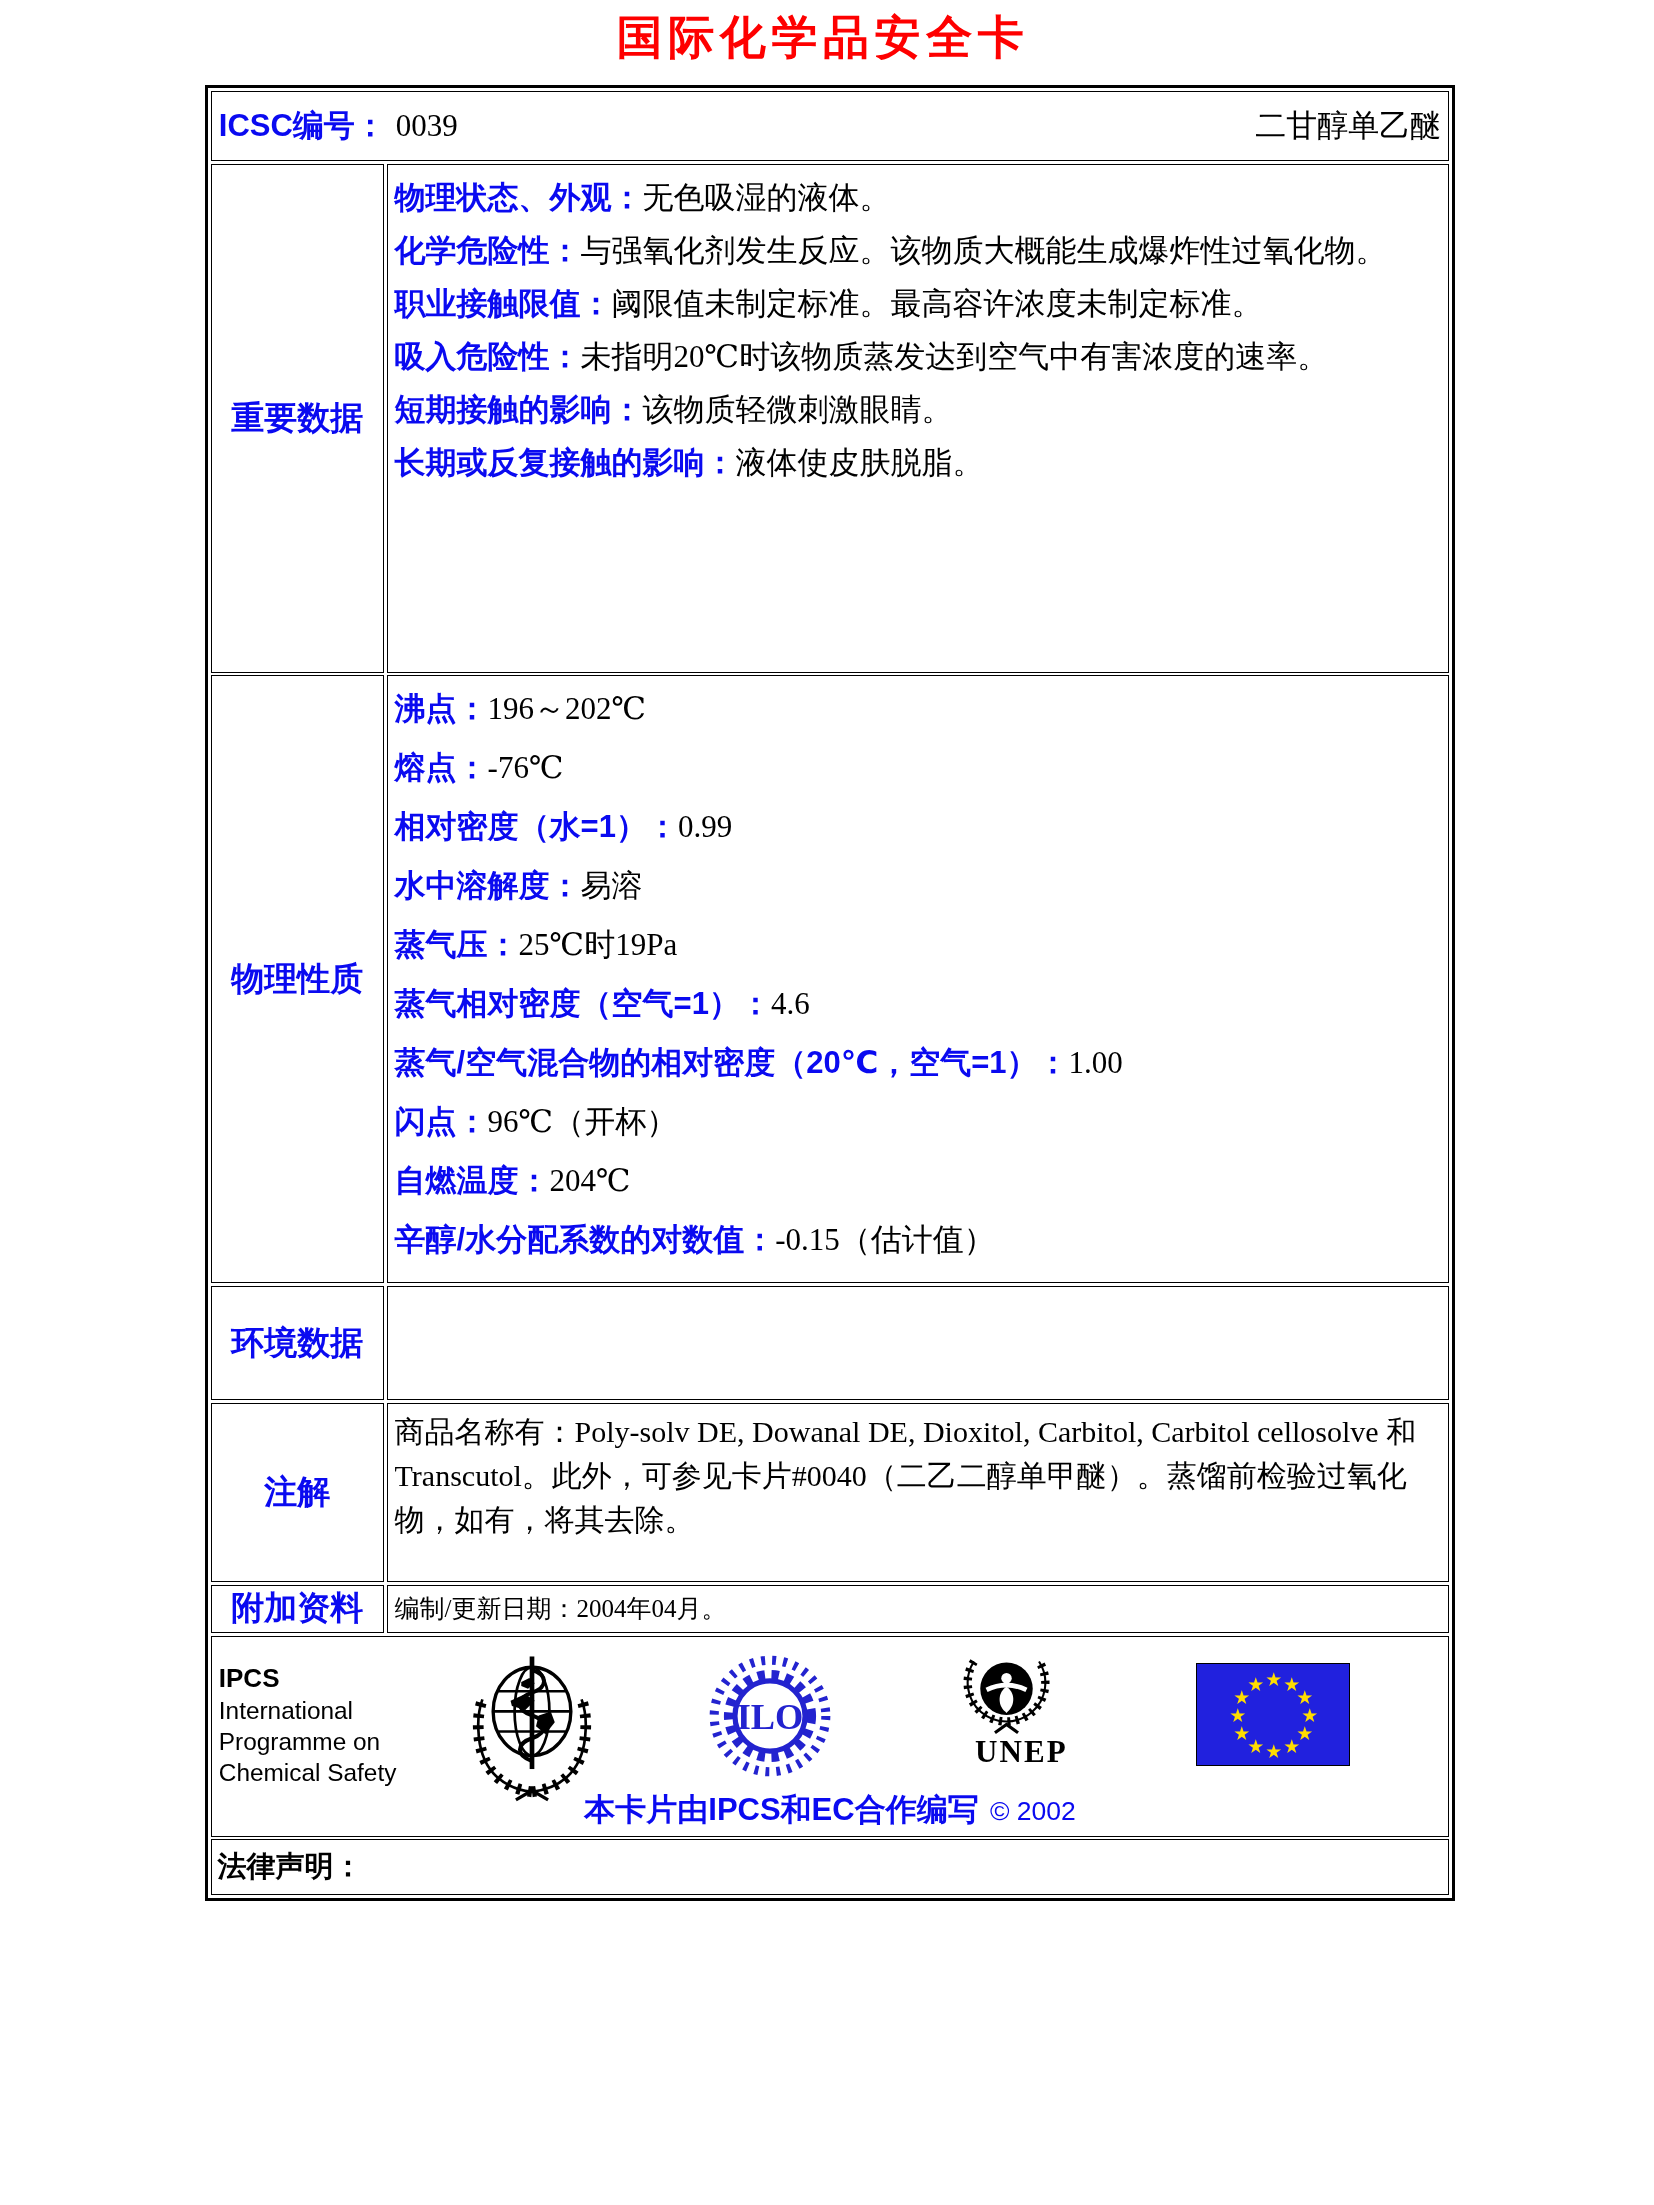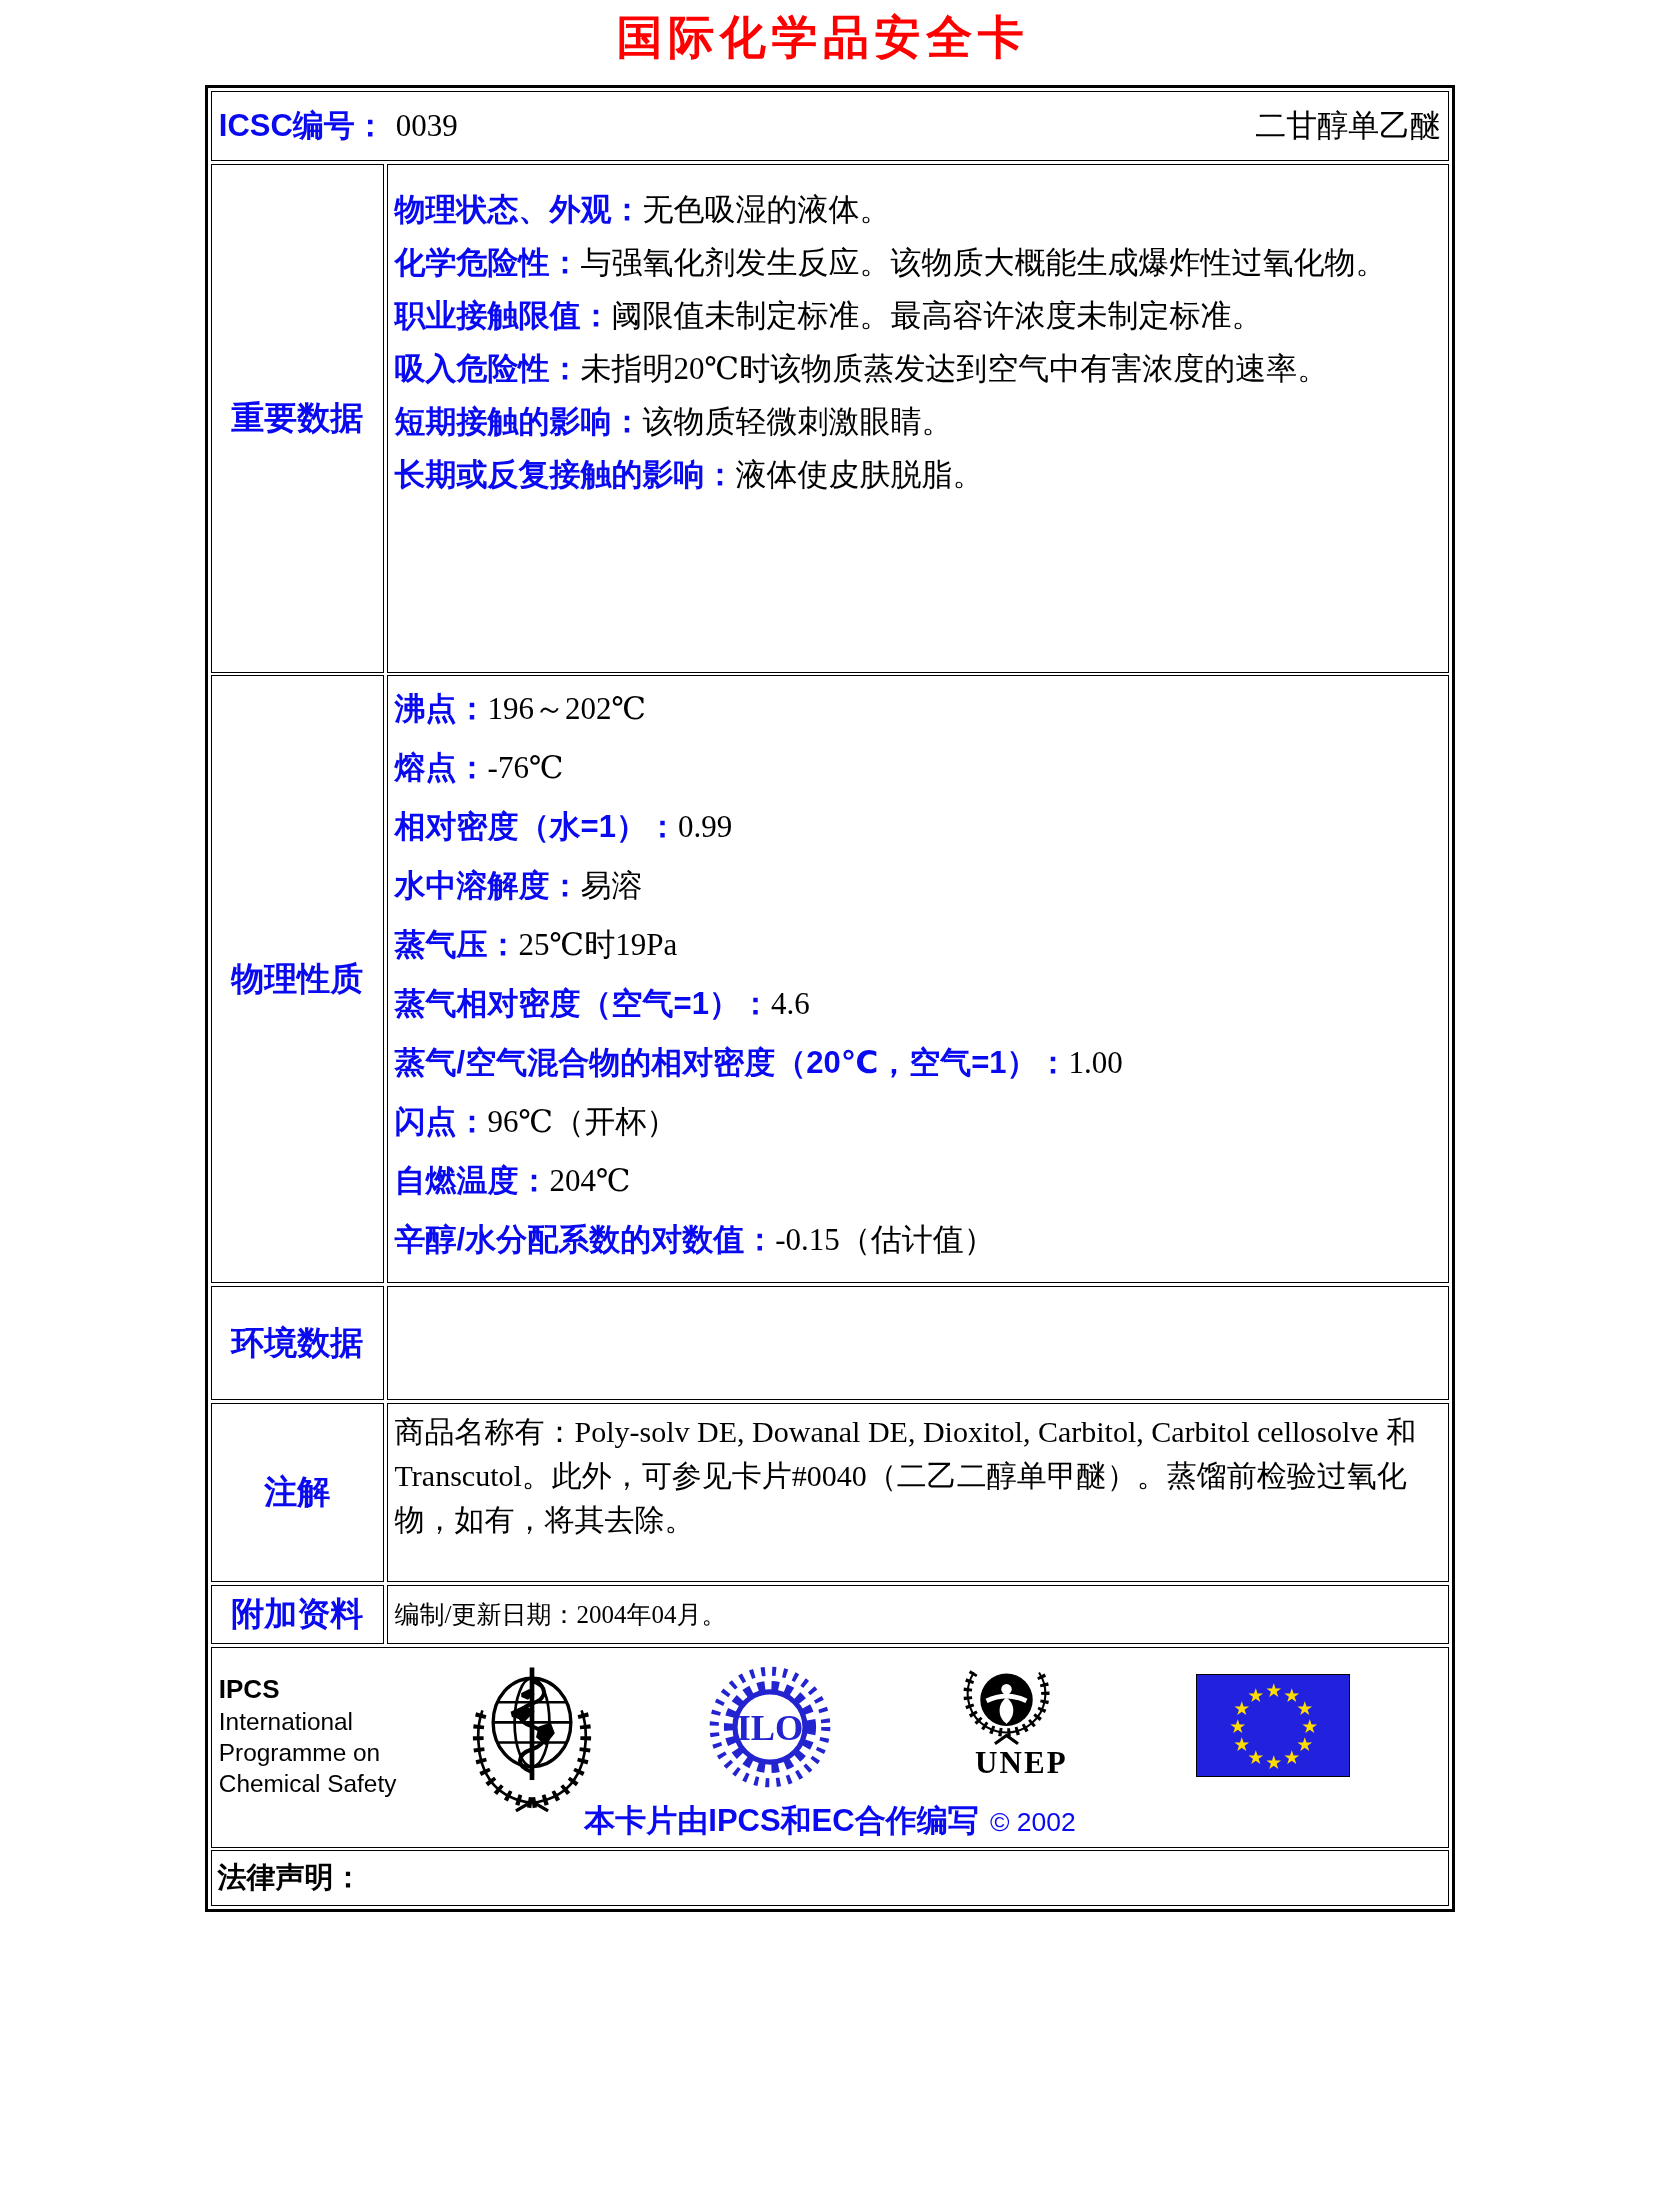--- a/index.html
+++ b/index.html
@@ -40,21 +40,21 @@
     font-weight:bold; font-size:31px;
   }
   .hdr-num { font-size:31px; margin-left:9.8px; }
   .hdr-name { font-size:31px; }
 
   
   .imp .line { line-height:53px; font-size:31px; }
   .phy .line { line-height:59px; font-size:31px; }
   .line .blabel { color:#0a0af0; font-family:"Liberation Sans","DejaVu Sans",sans-serif; font-weight:bold; }
   .line .btext { color:#000; }
-  .imp { padding-top:18px; }
+  .imp { padding-top:6px; }
   .phy { padding-top:3px; }
 
   .notes-text { font-size:30px; line-height:44px; padding-top:1.4px; }
   .addl { display:flex; align-items:center; font-size:25px; }
 
   
   .footer-cell { position:relative; }
   .ipcs-block {
     position:absolute; left:7px; top:24px;
     font-family:"Liberation Sans","DejaVu Sans",sans-serif;
@@ -156,21 +156,21 @@
 
   <div class="row" style="height:179px">
     <div class="cell label-cell">
       <span class="sec-label">注解</span>
     </div>
     <div class="cell content-cell">
       <div class="notes-text">商品名称有：Poly-solv DE, Dowanal DE, Dioxitol, Carbitol, Carbitol cellosolve 和 Transcutol。此外，可参见卡片#0040（二乙二醇单甲醚）。蒸馏前检验过氧化物，如有，将其去除。</div>
     </div>
   </div>
 
-  <div class="row" style="height:59px">
+  <div class="row" style="height:48px">
     <div class="cell label-cell">
       <span class="sec-label">附加资料</span>
     </div>
     <div class="cell content-cell addl">
       <span>编制/更新日期：2004年04月。</span>
     </div>
   </div>
 
   <div class="row" style="height:201px">
     <div class="cell full-cell footer-cell">

